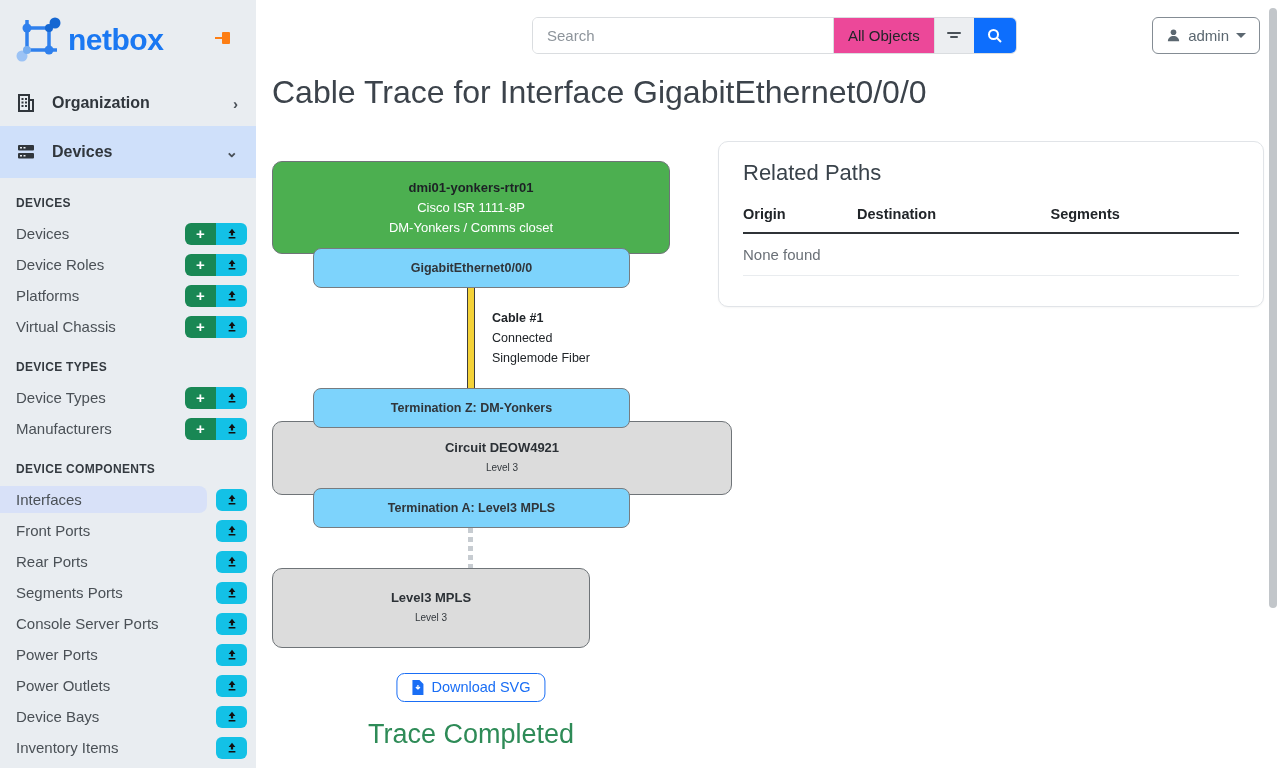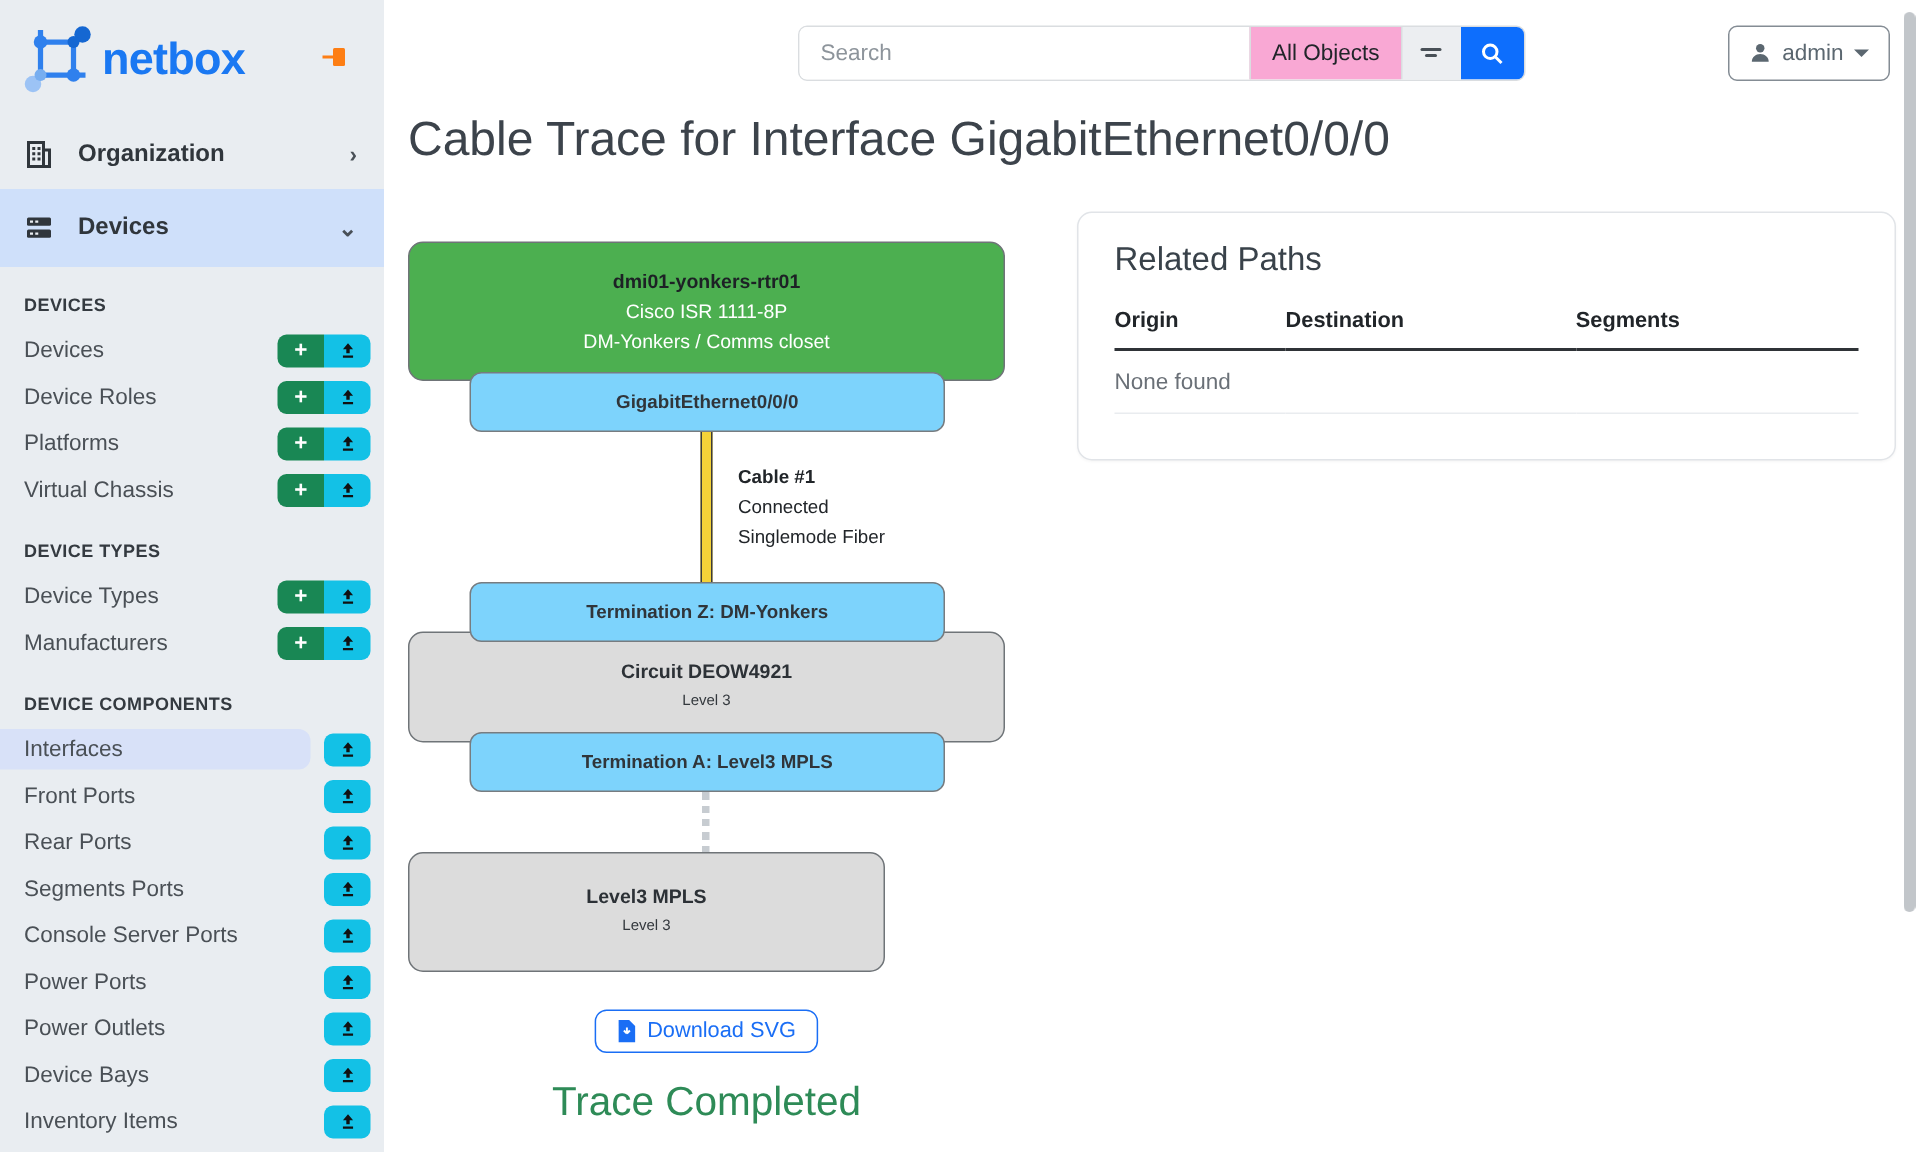--- a/index.html
+++ b/index.html
@@ -25,42 +25,42 @@
   .btn-add { width:31px; height:22px; background:#198754; color:#fff; border:none; border-radius:6px 0 0 6px; font-size:15px; font-weight:700; display:flex; align-items:center; justify-content:center; cursor:pointer; line-height:1; }
   .btn-import { width:31px; height:22px; background:#13c1e6; border:none; border-radius:0 6px 6px 0; display:flex; align-items:center; justify-content:center; cursor:pointer; }
   .btn-import.solo { border-radius:6px; }
 
   
   .main { flex:1; background:#fff; position:relative; }
   .topbar { height:70px; position:relative;padding-left:38px; }
   .search-group { position:absolute; left:276px; top:17px; height:37px; display:flex; border:1px solid #dadde0; border-radius:6px; overflow:hidden; background:#fff; }
   .search-input { width:300px; border:none; outline:none; padding:0 14px; font-size:15px; color:#343a40; font-family:"Liberation Sans",sans-serif; }
   .search-input::placeholder { color:#8d949b; }
-  .scope-btn { background:#f9a8d4; border:none; border-left:1px solid #dadde0; padding:0 14px; font-size:15px; color:#212529; cursor:pointer; font-family:"Liberation Sans",sans-serif; }
+  .scope-btn { background:#ec4899; border:none; border-left:1px solid #dadde0; padding:0 14px; font-size:15px; color:#212529; cursor:pointer; font-family:"Liberation Sans",sans-serif; }
   .filter-btn { width:40px; background:#eceef1; border:none; border-left:1px solid #dadde0; display:flex; align-items:center; justify-content:center; cursor:pointer; }
   .go-btn { width:42px; background:#0d6efd; border:none; display:flex; align-items:center; justify-content:center; cursor:pointer; }
   .user-btn { position:absolute; right:20px; top:17px; height:37px; border:1px solid #848c94; border-radius:6px; background:#fff; display:flex; align-items:center; gap:7px; padding:0 13px; color:#5b6770; font-size:15px; cursor:pointer; font-family:"Liberation Sans",sans-serif; }
   .caret-down { width:0; height:0; border-left:5px solid transparent; border-right:5px solid transparent; border-top:5px solid #5b6770; }
 
   .page-title { font-size:32px; font-weight:400; color:#3c434b; margin:4px 0 0 16px; }
 
   .content-row { display:flex; padding:30px 16px 0 16px; }
   .trace-col { width:422px; flex-shrink:0; position:relative; height:640px; }
   .tbox { position:absolute; text-align:center; }
   .device-box { left:0; top:20px; width:398px; height:93px; background:#4caf50; border:1px solid #6f7478; border-radius:10px; z-index:1; padding-top:16px; }
   .device-name { font-size:13px; font-weight:700; color:#1d2125; line-height:20px; }
   .device-sub { font-size:13px; color:#fff; line-height:20px; }
   .port-box { left:41px; width:317px; height:40px; background:#7dd3fc; border:1px solid #777c80; border-radius:8px; z-index:2; display:flex; align-items:center; justify-content:center; font-size:12.5px; font-weight:700; color:#30353a; }
   .iface-box { top:107px; }
   .termz-box { top:247px; }
   .terma-box { top:347px; }
   .cable-line { position:absolute; left:195px; top:147px; width:8px; height:101px; background:#f4d238; border-left:1px solid #3c3c3c; border-right:1px solid #3c3c3c; }
   .cable-text { position:absolute; left:220px; top:167px; text-align:left; font-size:12.5px; color:#212529; line-height:20px; }
   .cable-label { font-weight:700; }
-  .circuit-box { left:0; top:280px; width:398px; height:74px; background:#dcdcdc; border:1px solid #6f7478; border-radius:10px; z-index:1; padding-top:16px; }
+  .circuit-box { left:0; top:280px; width:460px; height:74px; background:#dcdcdc; border:1px solid #6f7478; border-radius:10px; z-index:1; padding-top:16px; }
   .circuit-name { font-size:13px; font-weight:700; color:#2c3136; line-height:20px; }
   .circuit-sub { font-size:10px; color:#33383d; line-height:20px; }
   .dash-line { position:absolute; left:196px; top:387px; width:5px; height:40px; background:repeating-linear-gradient(to bottom,#c7ccd1 0 5px,transparent 5px 9px); }
   .provider-box { left:0; top:427px; width:318px; height:80px; background:#dcdcdc; border:1px solid #6f7478; border-radius:10px; z-index:1; padding-top:19px; }
   .dl-btn { position:absolute; left:199px; top:532px; transform:translateX(-50%); display:flex; align-items:center; gap:7px; border:1px solid #1a6ef5; color:#1a6ef5; background:#fff; border-radius:8px; padding:5px 14px 6px 14px; font-size:14.5px; cursor:pointer; font-family:"Liberation Sans",sans-serif; white-space:nowrap; }
   .trace-status { position:absolute; left:0; top:578px; width:398px; text-align:center; font-size:27px; color:#2e8b57; }
 
   .paths-card { flex:1; margin-left:24px; align-self:flex-start; border:1px solid #e1e4e8; border-radius:10px; padding:18px 24px 30px 24px; box-shadow:0 1px 2px rgba(0,0,0,0.04); background:#fff; }
   .paths-title { font-size:22px; font-weight:400; color:#39424a; margin-bottom:20px; }
   .paths-table { width:100%; border-collapse:collapse; }

